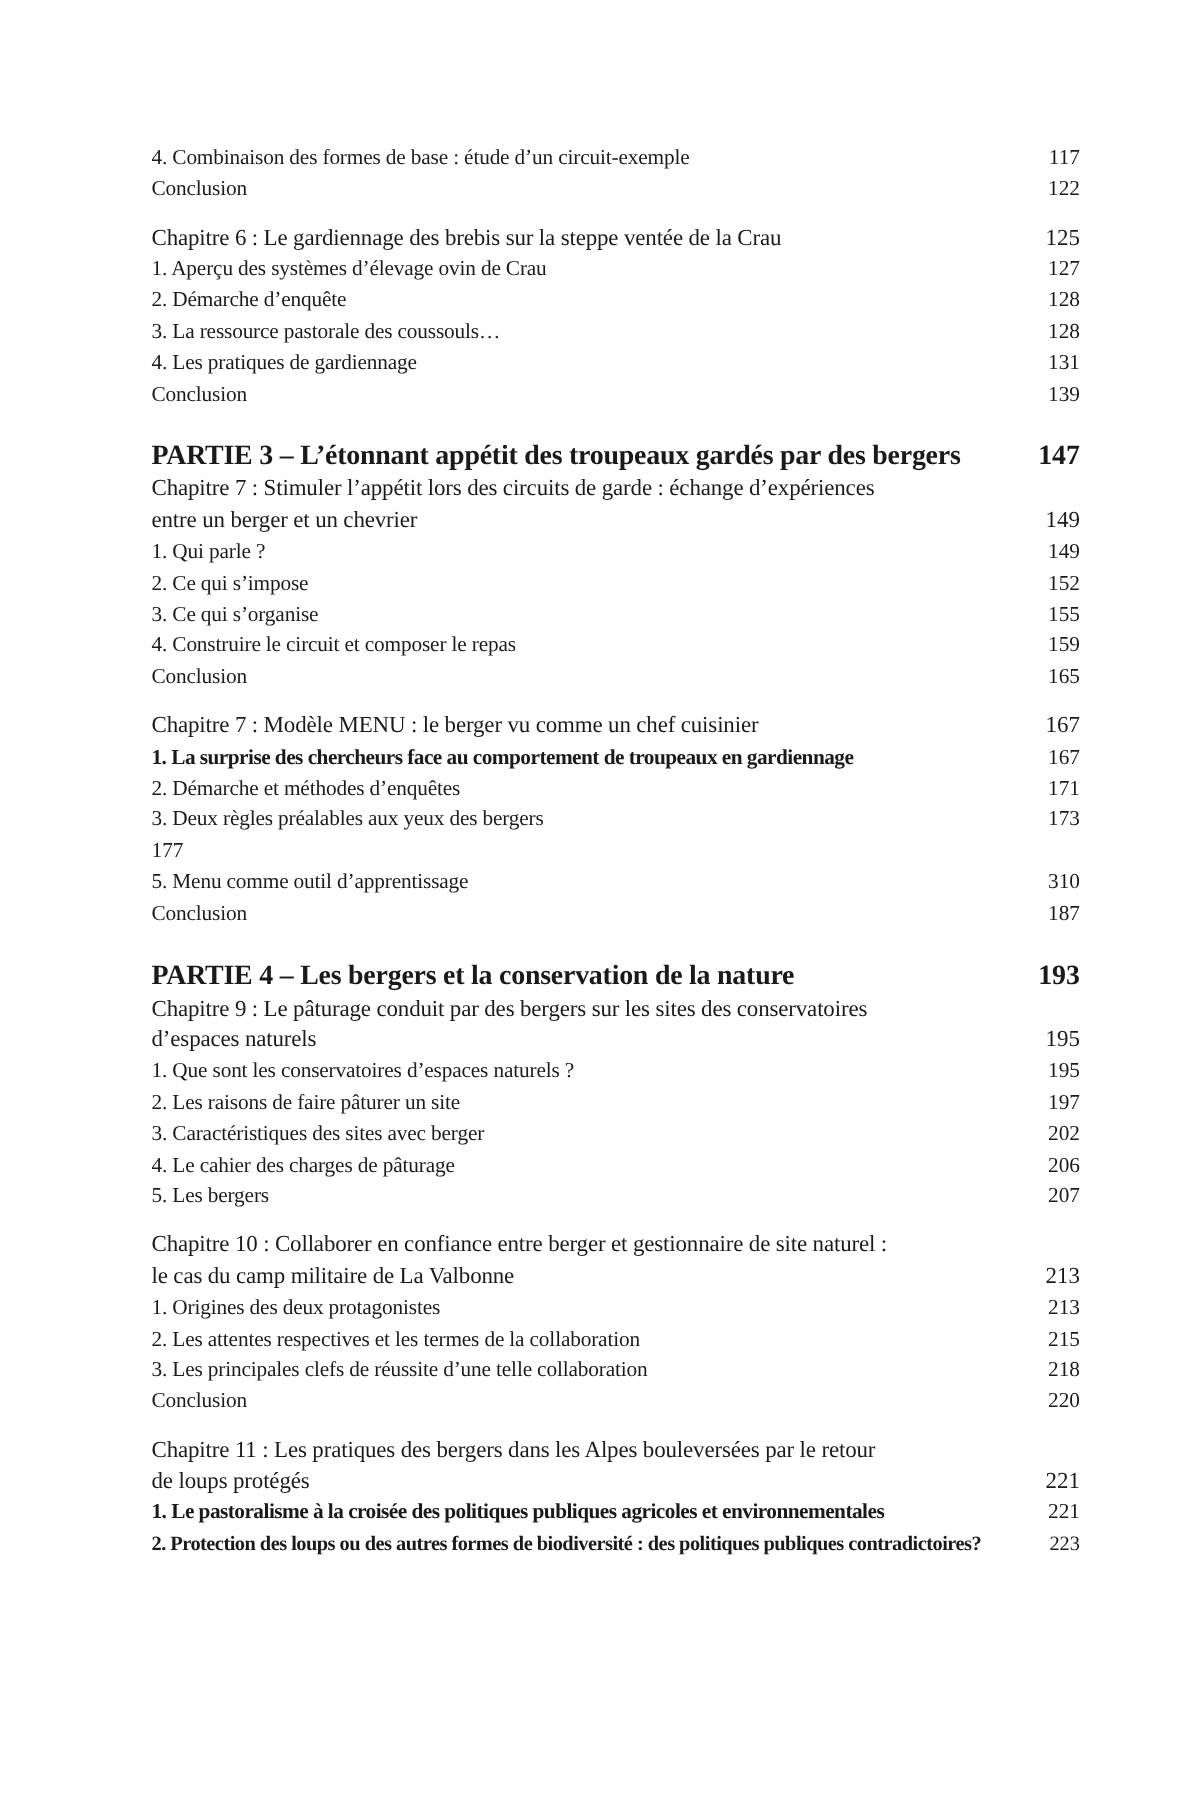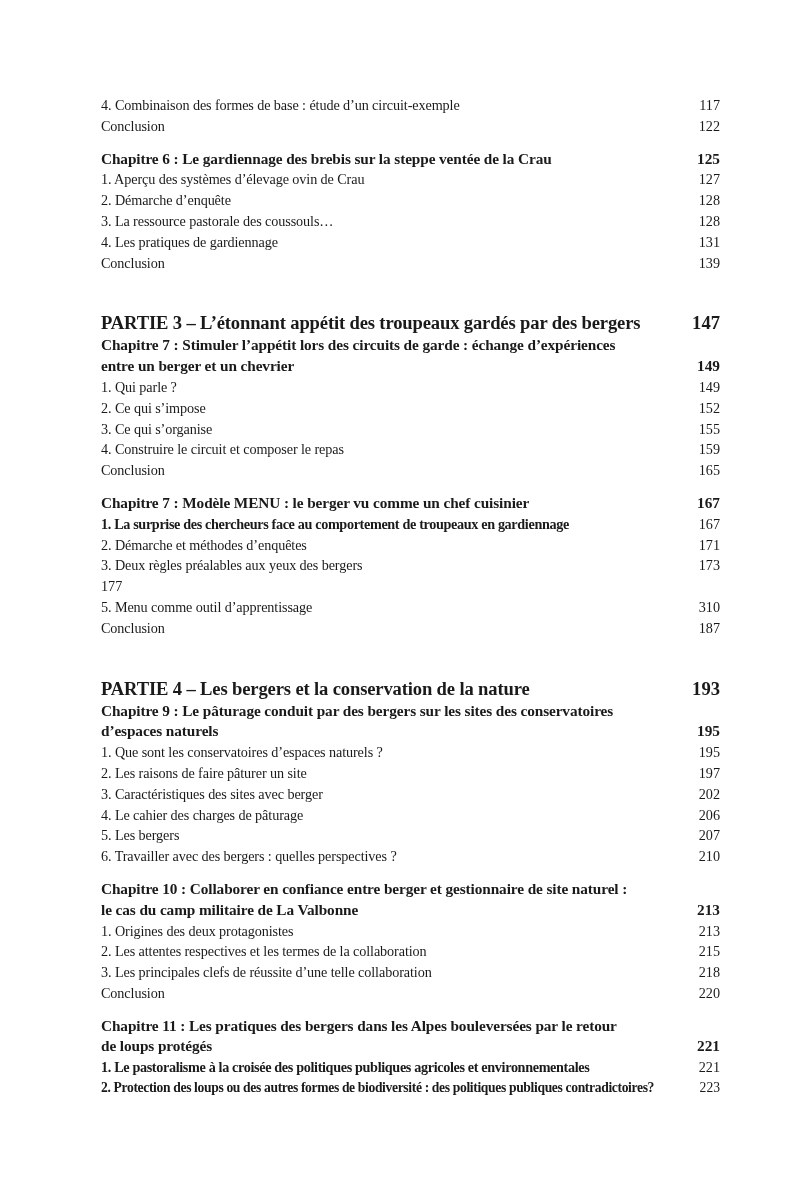--- a/index.html
+++ b/index.html
@@ -29,33 +29,33 @@
   .entry {
     font-size: 14.2px;
     line-height: 20.8px;
     height: 20.8px;
   }
   .entry .label { white-space: nowrap; letter-spacing: -0.1px; margin-top: 20px; }
   .entry .num { white-space: nowrap; text-align: right; }
   .entry.tight .label { letter-spacing: -0.35px; font-weight: bold; }
   .chapter {
     font-size: 15.3px;
-    font-weight: bold;
+    font-weight: normal;
     line-height: 20.8px;
     margin-top: 12px;
   }
   .chapter .label { letter-spacing: -0.1px; }
   .chapter .num { white-space: nowrap; text-align: left; padding-left: 10px; }
   .chapter .line1 { display: block; }
   .chapter.two-line .num { align-self: flex-end; }
   .part {
     font-size: 18.6px;
     font-weight: bold;
     line-height: 24px;
-    margin-top: 38px;
+    margin-top: 19px;
     margin-bottom: -2px;
     text-align: right;
   }
   .part .label { letter-spacing: -0.15px; white-space: nowrap; }
   .part + .chapter { margin-top: 2px; }
 </style>
 </head>
 <body>
 
 <div class="page">
@@ -184,24 +184,20 @@
     <span class="num">202</span>
   </div>
   <div class="row entry">
     <span class="label">4. Le cahier des charges de pâturage</span>
     <span class="num">206</span>
   </div>
   <div class="row entry">
     <span class="label">5. Les bergers</span>
     <span class="num">207</span>
   </div>
-  <div class="row entry">
-    <span class="label">6. Travailler avec des bergers : quelles perspectives ?</span>
-    <span class="num">210</span>
-  </div>
 
   <div class="row chapter two-line">
     <span class="label">
       <span class="line1">Chapitre 10 : Collaborer en confiance entre berger et gestionnaire de site naturel :</span>
       <span class="line1">le cas du camp militaire de La Valbonne</span>
     </span>
     <span class="num">213</span>
   </div>
   <div class="row entry">
     <span class="label">1. Origines des deux protagonistes</span>

